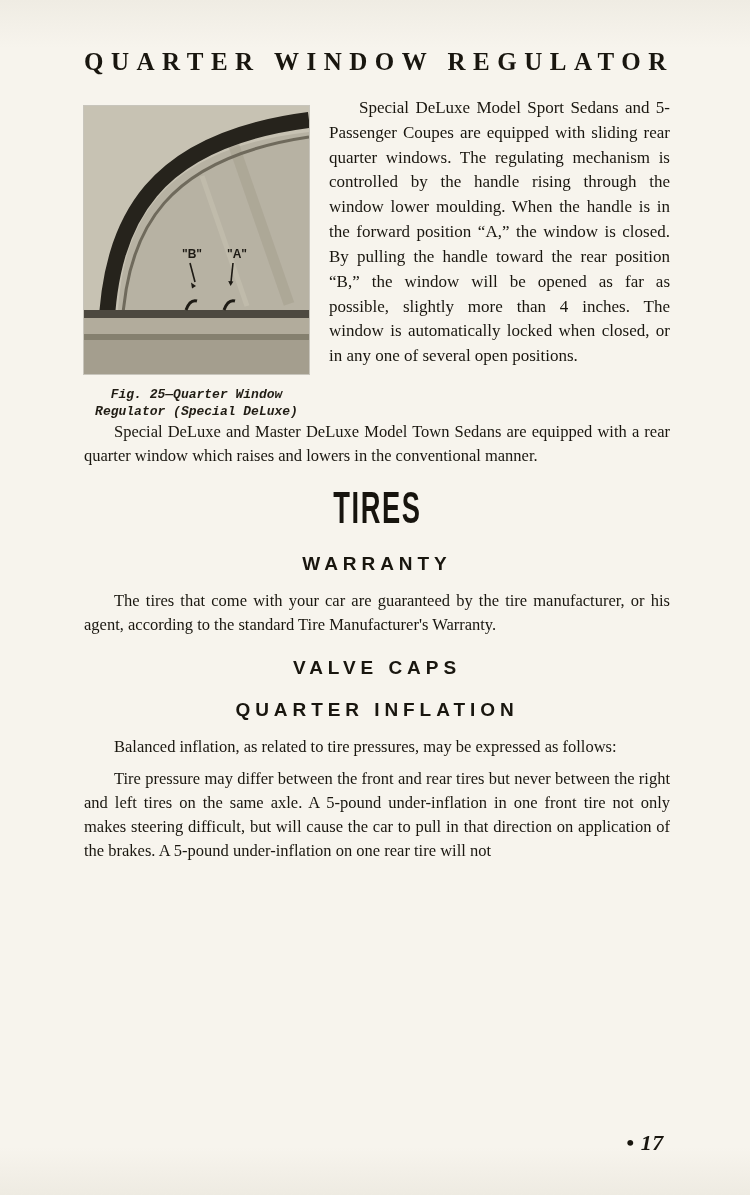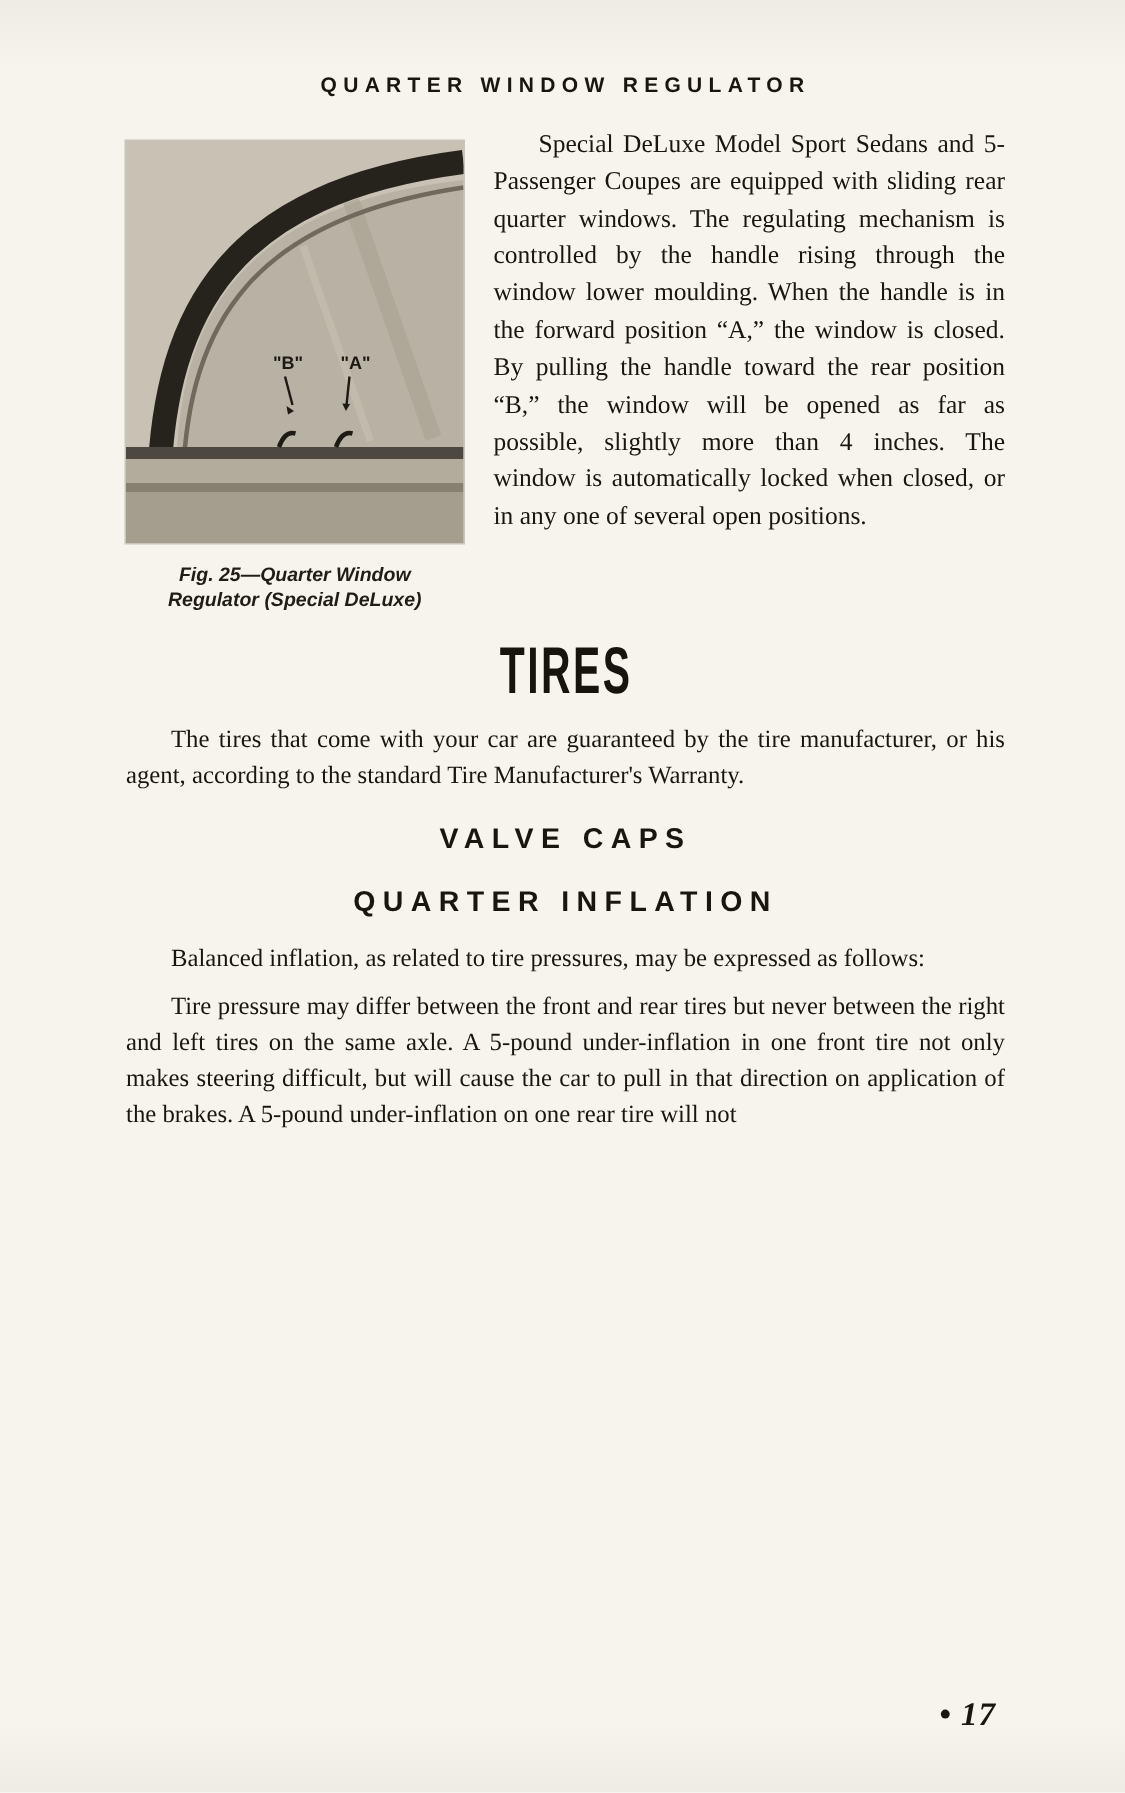--- a/index.html
+++ b/index.html
@@ -7,38 +7,38 @@
   body {
     background: linear-gradient(180deg, #efece3 0%, #f7f4ed 4%, #f7f4ed 96%, #eeebe2 100%);
     font-family: "Liberation Serif", serif;
     color: #19160f;
     overflow: hidden;
     position: relative;
   }
   .page { padding: 48px 80px 0 84px; position: relative; height: 100%; }
 
   h1.doc-title {
-    font-family: Liberation Sans, sans-serif;
+    font-family: Liberation Serif, serif;
     font-weight: 700;
-    font-size: 14px;
+    font-size: 25px;
     letter-spacing: 0.30em;
     text-align: center;
     margin: 0 0 24px 0;
     white-space: nowrap;
   }
 
   .top-row { display: flex; gap: 20px; }
   figure.fig { flex: 0 0 225px; width: 225px; margin-top: 6px; }
   .img-wrap {
     width: 225px; height: 268px;
     box-shadow: 0 0 0 1px rgba(60,55,45,0.25);
     background: #c7c2b3;
   }
   figcaption {
-    font-family: Liberation Sans, sans-serif;
+    font-family: Liberation Mono, monospace;
     font-style: italic;
     font-weight: 700;
     font-size: 13px;
     line-height: 1.32;
     text-align: center;
     margin-top: 12px;
     color: #211d15;
   }
   .col-text { flex: 1 1 auto; margin-top: -4px; }
 
@@ -127,25 +127,27 @@
         <span>Fig. 25—Quarter Window</span><br>
         <span>Regulator (Special DeLuxe)</span>
       </figcaption>
     </figure>
 
     <div class="col-text">
       <p class="body-text">Special DeLuxe Model Sport Sedans and 5-Passenger Coupes are equipped with sliding rear quarter windows. The regulating mechanism is controlled by the handle rising through the window lower moulding. When the handle is in the forward position “A,” the window is closed. By pulling the handle toward the rear position “B,” the window will be opened as far as possible, slightly more than 4 inches. The window is automatically locked when closed, or in any one of several open positions.</p>
     </div>
   </div>
 
+  <p class="body-text">Special DeLuxe and Master DeLuxe Model Town Sedans are equipped with a rear quarter window which raises and lowers in the conventional manner.</p>
 
   <div class="tires-wrap">
     <span class="tires-heading">TIRES</span>
   </div>
 
+  <h3 class="section-heading">WARRANTY</h3>
   <p class="body-text">The tires that come with your car are guaranteed by the tire manufacturer, or his agent, according to the standard Tire Manufacturer's Warranty.</p>
 
   <h3 class="section-heading">VALVE CAPS</h3>
 
   <h3 class="section-heading">QUARTER INFLATION</h3>
   <p class="body-text">Balanced inflation, as related to tire pressures, may be expressed as follows:</p>
   <p class="body-text">Tire pressure may differ between the front and rear tires but never between the right and left tires on the same axle. A 5-pound under-inflation in one front tire not only makes steering difficult, but will cause the car to pull in that direction on application of the brakes. A 5-pound under-inflation on one rear tire will not</p>
 
   <div class="pageno">• 17</div>
 

